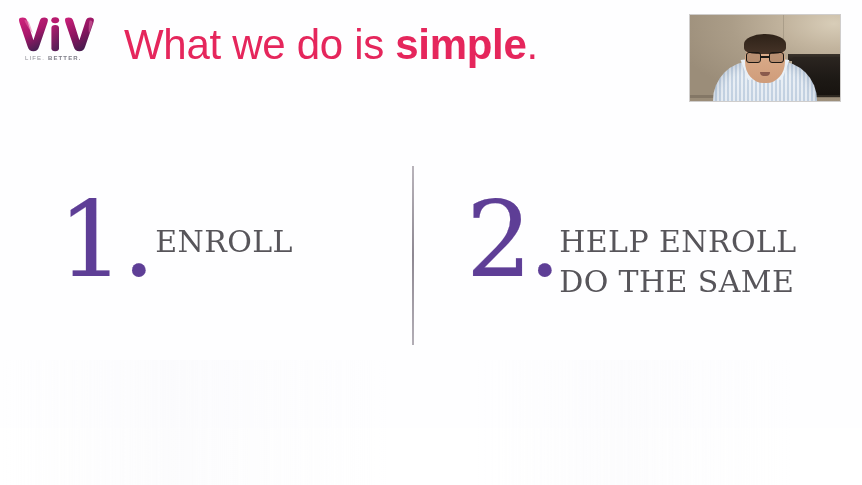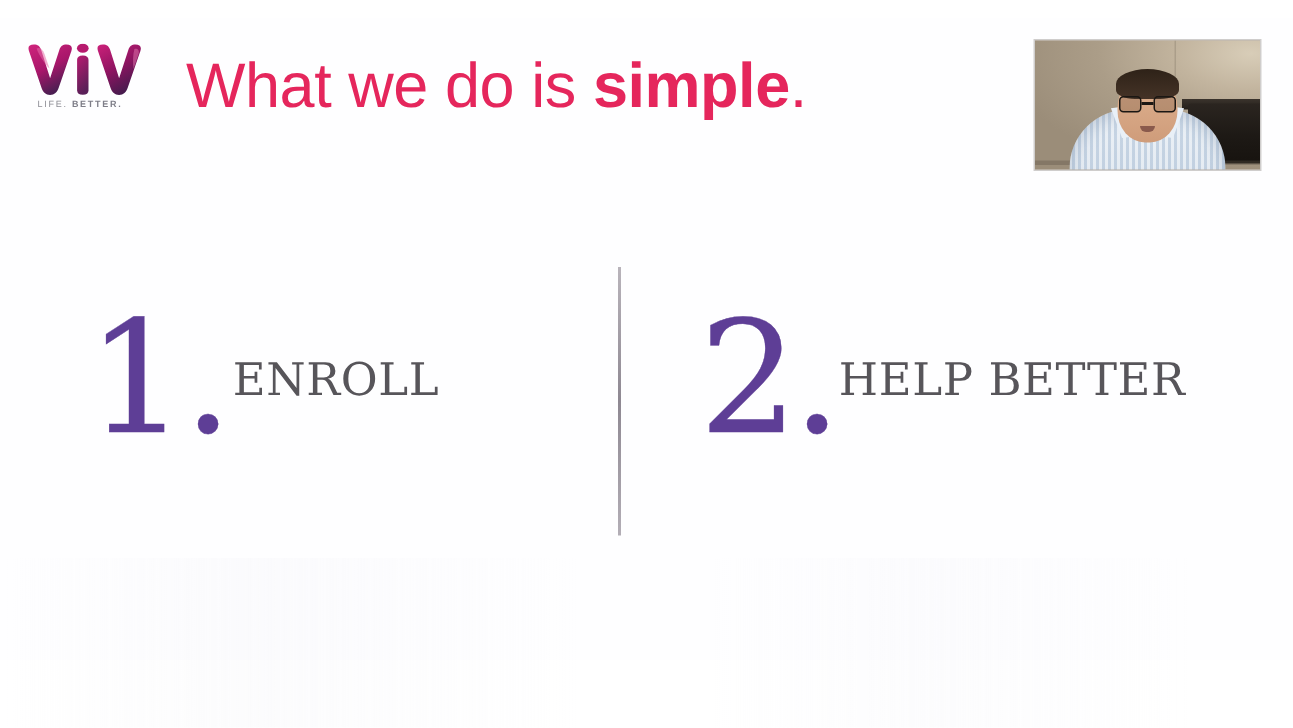--- a/index.html
+++ b/index.html
@@ -12,21 +12,21 @@
     height: 485px;
     position: relative;
     overflow: hidden;
     font-family: "Liberation Sans", sans-serif;
     -webkit-font-smoothing: antialiased;
   }
 
   
   #slide {
     position: absolute;
-    left: 0; top: 12px;
+    left: 0; top: 0;
     width: 862px; height: 428px;
     background: #fefeff;
   }
 
   
   #logo-block {
     position: absolute;
     left: 17px;
     top: 17px;
     width: 92px;
@@ -295,19 +295,20 @@
   <div class="step" id="step-1">
     <div class="step-number">1.</div>
     <div class="step-label">
       <span class="lbl-line">ENROLL</span>
     </div>
   </div>
 
   <div class="step" id="step-2">
     <div class="step-number">2.</div>
     <div class="step-label">
-      <span class="lbl-line">HELP BETTER</span>
+      <span class="lbl-line">HELP ENROLL</span>
+      <span class="lbl-line">DO THE SAME</span>
     </div>
   </div>
 
   <div id="ghost-layer"></div>
 
 </div>
 
 </body></html>

